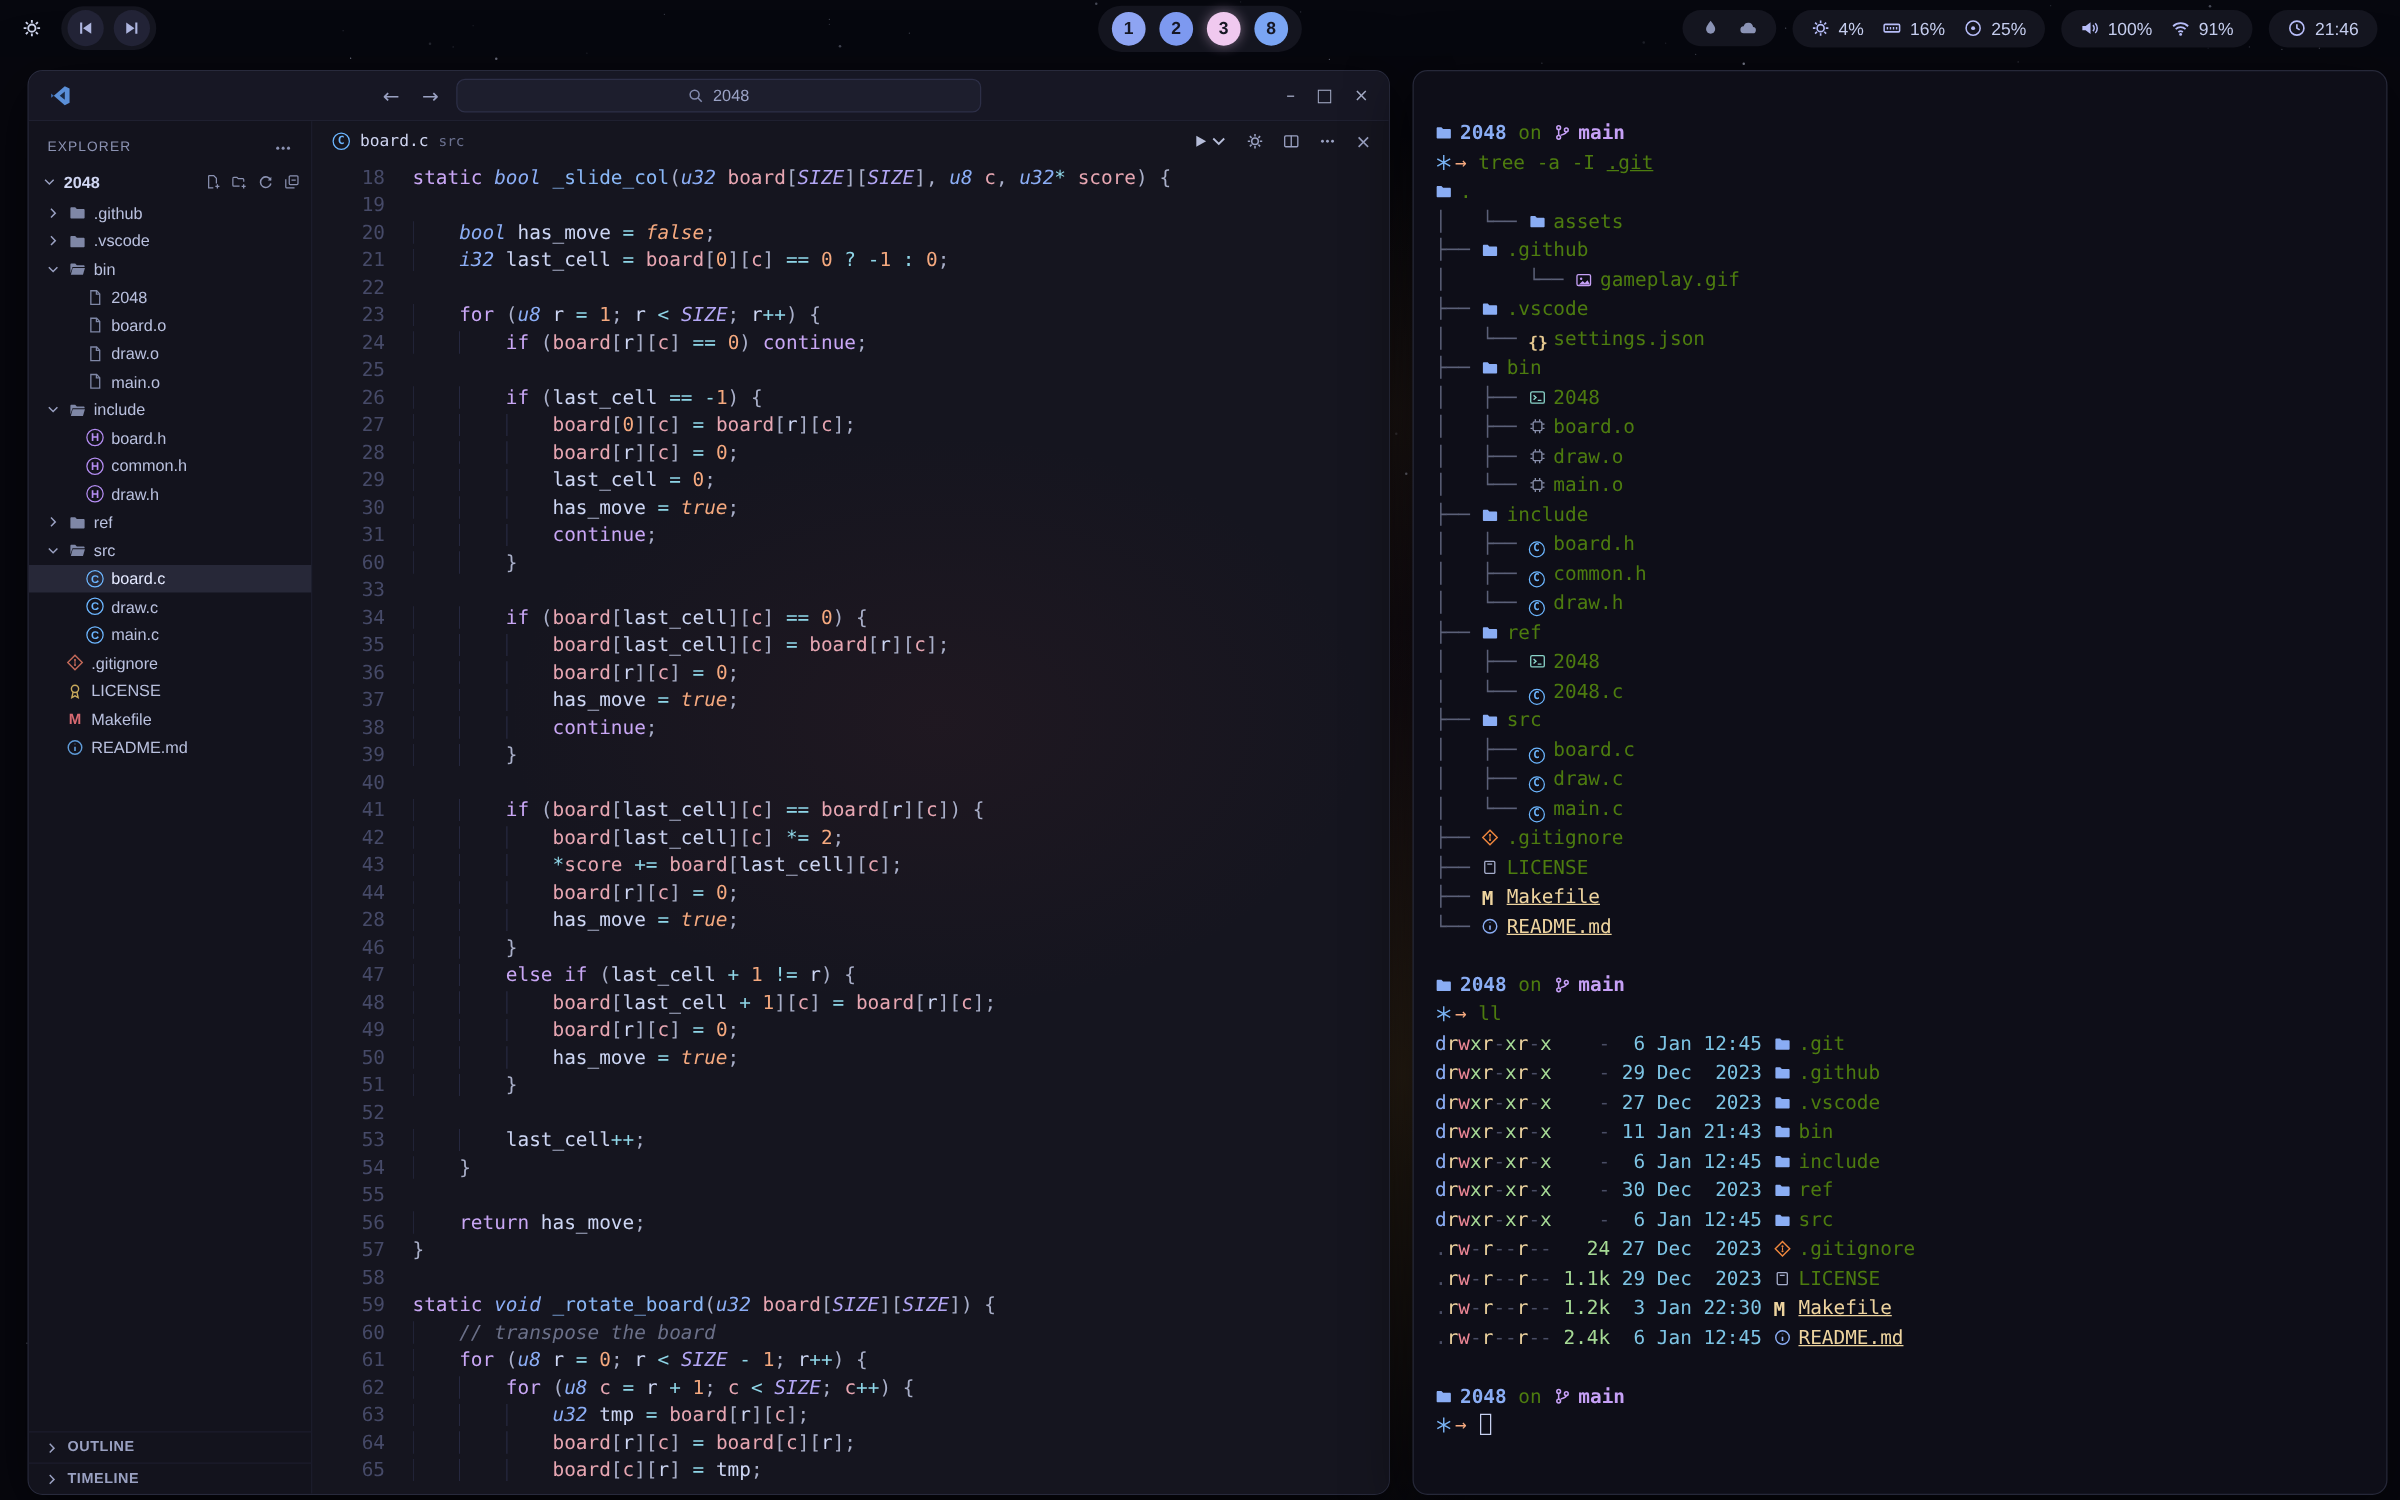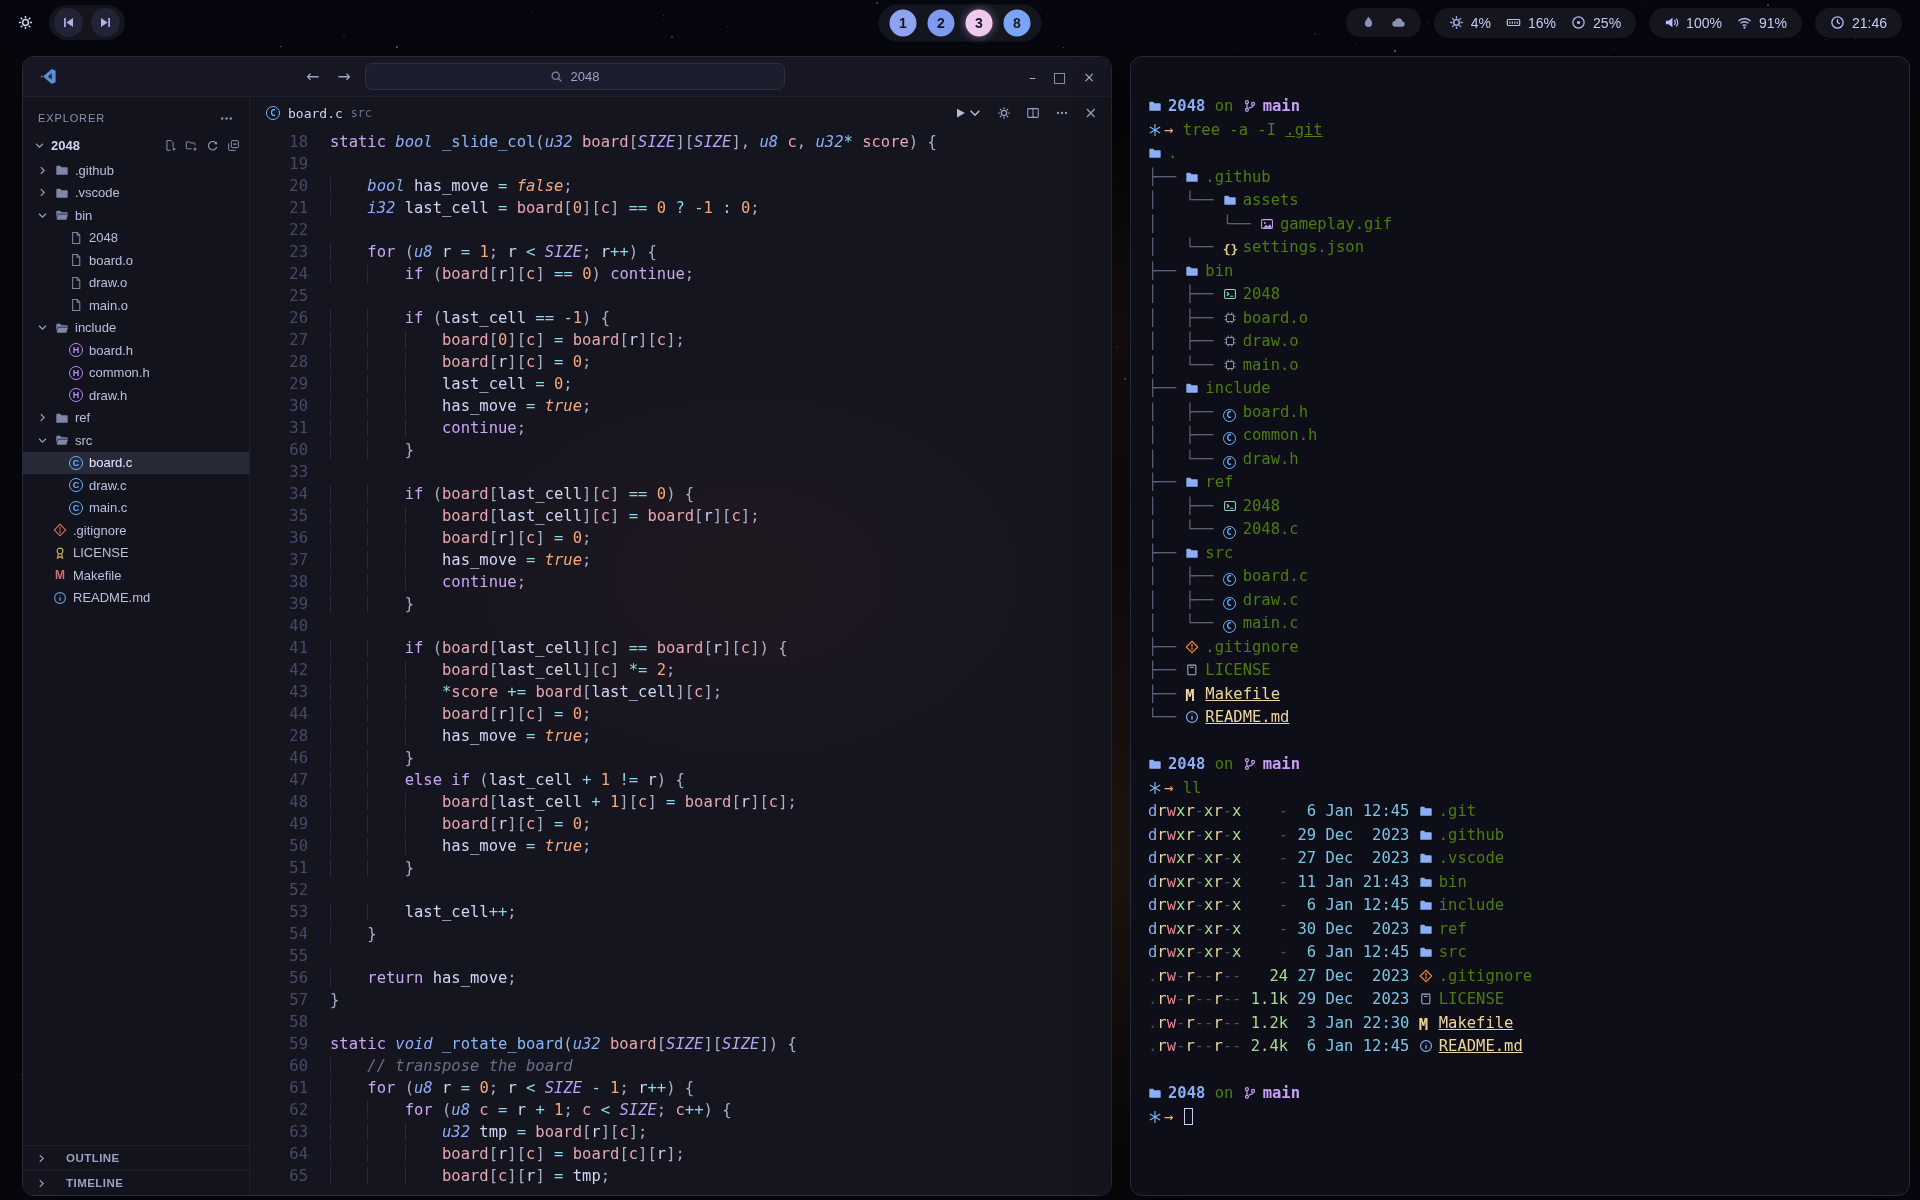--- a/index.html
+++ b/index.html
@@ -69,21 +69,21 @@
   .chev svg { width:11px; height:11px; }
   .chev { color:#9aa1c2; width:14px; flex:none; }
   .tree { margin-top:2px; }
   .titem { height:22.5px; display:flex; align-items:center; gap:6px; cursor:pointer; padding-right:4px; }
   .titem.selected { background:#272838; color:#e4e9ff; }
   .fic svg { width:14px; height:14px; }
   .tlabel { white-space:nowrap; overflow:hidden; text-overflow:ellipsis; }
   .cc { display:inline-flex; width:14px; height:14px; border:1.2px solid currentColor; border-radius:50%;
     align-items:center; justify-content:center; font-size:9px; font-weight:bold; flex:none; }
   .mletter { font-weight:bold; font-size:12px; width:14px; text-align:center; flex:none; }
-  .panel-row { height:25px; flex:none; display:flex; align-items:center; gap:18px; padding:0 11px;
+  .panel-row { height:25px; flex:none; display:flex; align-items:center; gap:6px; padding:0 11px;
     color:#9aa1c2; font-size:11.5px; font-weight:bold; letter-spacing:.04em;
     border-top:1px solid #1c1d2c; cursor:pointer; }
 
   
   #editor { flex:1; display:flex; flex-direction:column; background:#15151f; min-width:0; }
   .tabbar { height:32px; flex:none; display:flex; align-items:center; padding-right:14px; }
   .tab { display:flex; align-items:center; gap:8px; padding:0 16px; height:100%;
     font-family:"DejaVu Sans Mono", monospace; font-size:13px; color:#ced4f0; cursor:pointer; }
   .tab .cc { color:#6cb6ff; }
   .tab .dir { color:#6b7190; font-size:11.5px; }
@@ -713,31 +713,34 @@
             <circle cx="4.5" cy="12.4" r="1.7" fill="none" stroke="currentColor" stroke-width="1.4"></circle>
             <circle cx="11.5" cy="5.6" r="1.7" fill="none" stroke="currentColor" stroke-width="1.4"></circle>
             <path d="M4.5 5.4v5.2M11.5 7.4c0 2.4-3.2 2.2-5.1 3.2" fill="none" stroke="currentColor" stroke-width="1.4"></path>
           </svg></span><b class="t-mauve">main</b></div>
       <div class="tl"><span class="tsnow"><svg viewBox="0 0 16 16" fill="currentColor">
             <path d="M8 1.2v13.6M2.1 4.6l11.8 6.8M13.9 4.6L2.1 11.4" fill="none" stroke="currentColor" stroke-width="1.3"></path>
           </svg></span><span class="t-peach">→</span> <span class="t-fg">tree -a -I </span><span class="t-fg t-und">.git</span></div>
       <div class="tl"><span class="t-dim"></span><span class="tic" style="color:#8aadf4"><svg viewBox="0 0 16 16" fill="currentColor">
             <path d="M1.5 4.2c0-.6.4-1 1-1h3.4l1.5 1.6h6.1c.6 0 1 .4 1 1v6.7c0 .6-.4 1-1 1h-11c-.6 0-1-.4-1-1z"></path>
           </svg></span><span class="t-fg">.</span></div>
+      <div class="tl"><span class="t-dim">│   └── </span><span class="tic" style="color:#8aadf4"><svg viewBox="0 0 16 16" fill="currentColor">
+            <path d="M1.5 4.2c0-.6.4-1 1-1h3.4l1.5 1.6h6.1c.6 0 1 .4 1 1v6.7c0 .6-.4 1-1 1h-11c-.6 0-1-.4-1-1z"></path>
+          </svg></span><span class="t-fg">assets</span></div>
       <div class="tl"><span class="t-dim">├── </span><span class="tic" style="color:#8aadf4"><svg viewBox="0 0 16 16" fill="currentColor">
             <path d="M1.5 4.2c0-.6.4-1 1-1h3.4l1.5 1.6h6.1c.6 0 1 .4 1 1v6.7c0 .6-.4 1-1 1h-11c-.6 0-1-.4-1-1z"></path>
           </svg></span><span class="t-fg">.github</span></div>
-      <div class="tl"><span class="t-dim">│   └── </span><span class="tic" style="color:#8aadf4"><svg viewBox="0 0 16 16" fill="currentColor">
-            <path d="M1.5 4.2c0-.6.4-1 1-1h3.4l1.5 1.6h6.1c.6 0 1 .4 1 1v6.7c0 .6-.4 1-1 1h-11c-.6 0-1-.4-1-1z"></path>
-          </svg></span><span class="t-fg">assets</span></div>
       <div class="tl"><span class="t-dim">│       └── </span><span class="tic" style="color:#c6a0f6"><svg viewBox="0 0 16 16" fill="currentColor">
             <rect x="1.8" y="3" width="12.4" height="10" rx="1.4" fill="none" stroke="currentColor" stroke-width="1.2"></rect>
             <circle cx="5.6" cy="6.8" r="1.1"></circle>
             <path d="M3.6 12.2l3.4-3.4 2 2 2.4-2.6 2.3 4z"></path>
           </svg></span><span class="t-fg">gameplay.gif</span></div>
+      <div class="tl"><span class="t-dim">├── </span><span class="tic" style="color:#8aadf4"><svg viewBox="0 0 16 16" fill="currentColor">
+            <path d="M1.5 4.2c0-.6.4-1 1-1h3.4l1.5 1.6h6.1c.6 0 1 .4 1 1v6.7c0 .6-.4 1-1 1h-11c-.6 0-1-.4-1-1z"></path>
+          </svg></span><span class="t-fg">.vscode</span></div>
       <div class="tl"><span class="t-dim">│   └── </span><span class="tic"><span class="tbraces" style="color:#e5c890">{}</span></span><span class="t-fg">settings.json</span></div>
       <div class="tl"><span class="t-dim">├── </span><span class="tic" style="color:#8aadf4"><svg viewBox="0 0 16 16" fill="currentColor">
             <path d="M1.5 4.2c0-.6.4-1 1-1h3.4l1.5 1.6h6.1c.6 0 1 .4 1 1v6.7c0 .6-.4 1-1 1h-11c-.6 0-1-.4-1-1z"></path>
           </svg></span><span class="t-fg">bin</span></div>
       <div class="tl"><span class="t-dim">│   ├── </span><span class="tic" style="color:#8bd5ca"><svg viewBox="0 0 16 16" fill="currentColor">
             <rect x="1.8" y="2.8" width="12.4" height="10.4" rx="1.4" fill="none" stroke="currentColor" stroke-width="1.2"></rect>
             <path d="M4.4 6l2.2 2-2.2 2M8.2 10.6h3.4" fill="none" stroke="currentColor" stroke-width="1.3"></path>
           </svg></span><span class="t-fg">2048</span></div>
       <div class="tl"><span class="t-dim">│   ├── </span><span class="tic" style="color:#8a91ad"><svg viewBox="0 0 16 16" fill="currentColor">
             <rect x="4" y="4" width="8" height="8" rx="1" fill="none" stroke="currentColor" stroke-width="1.2"></rect>

